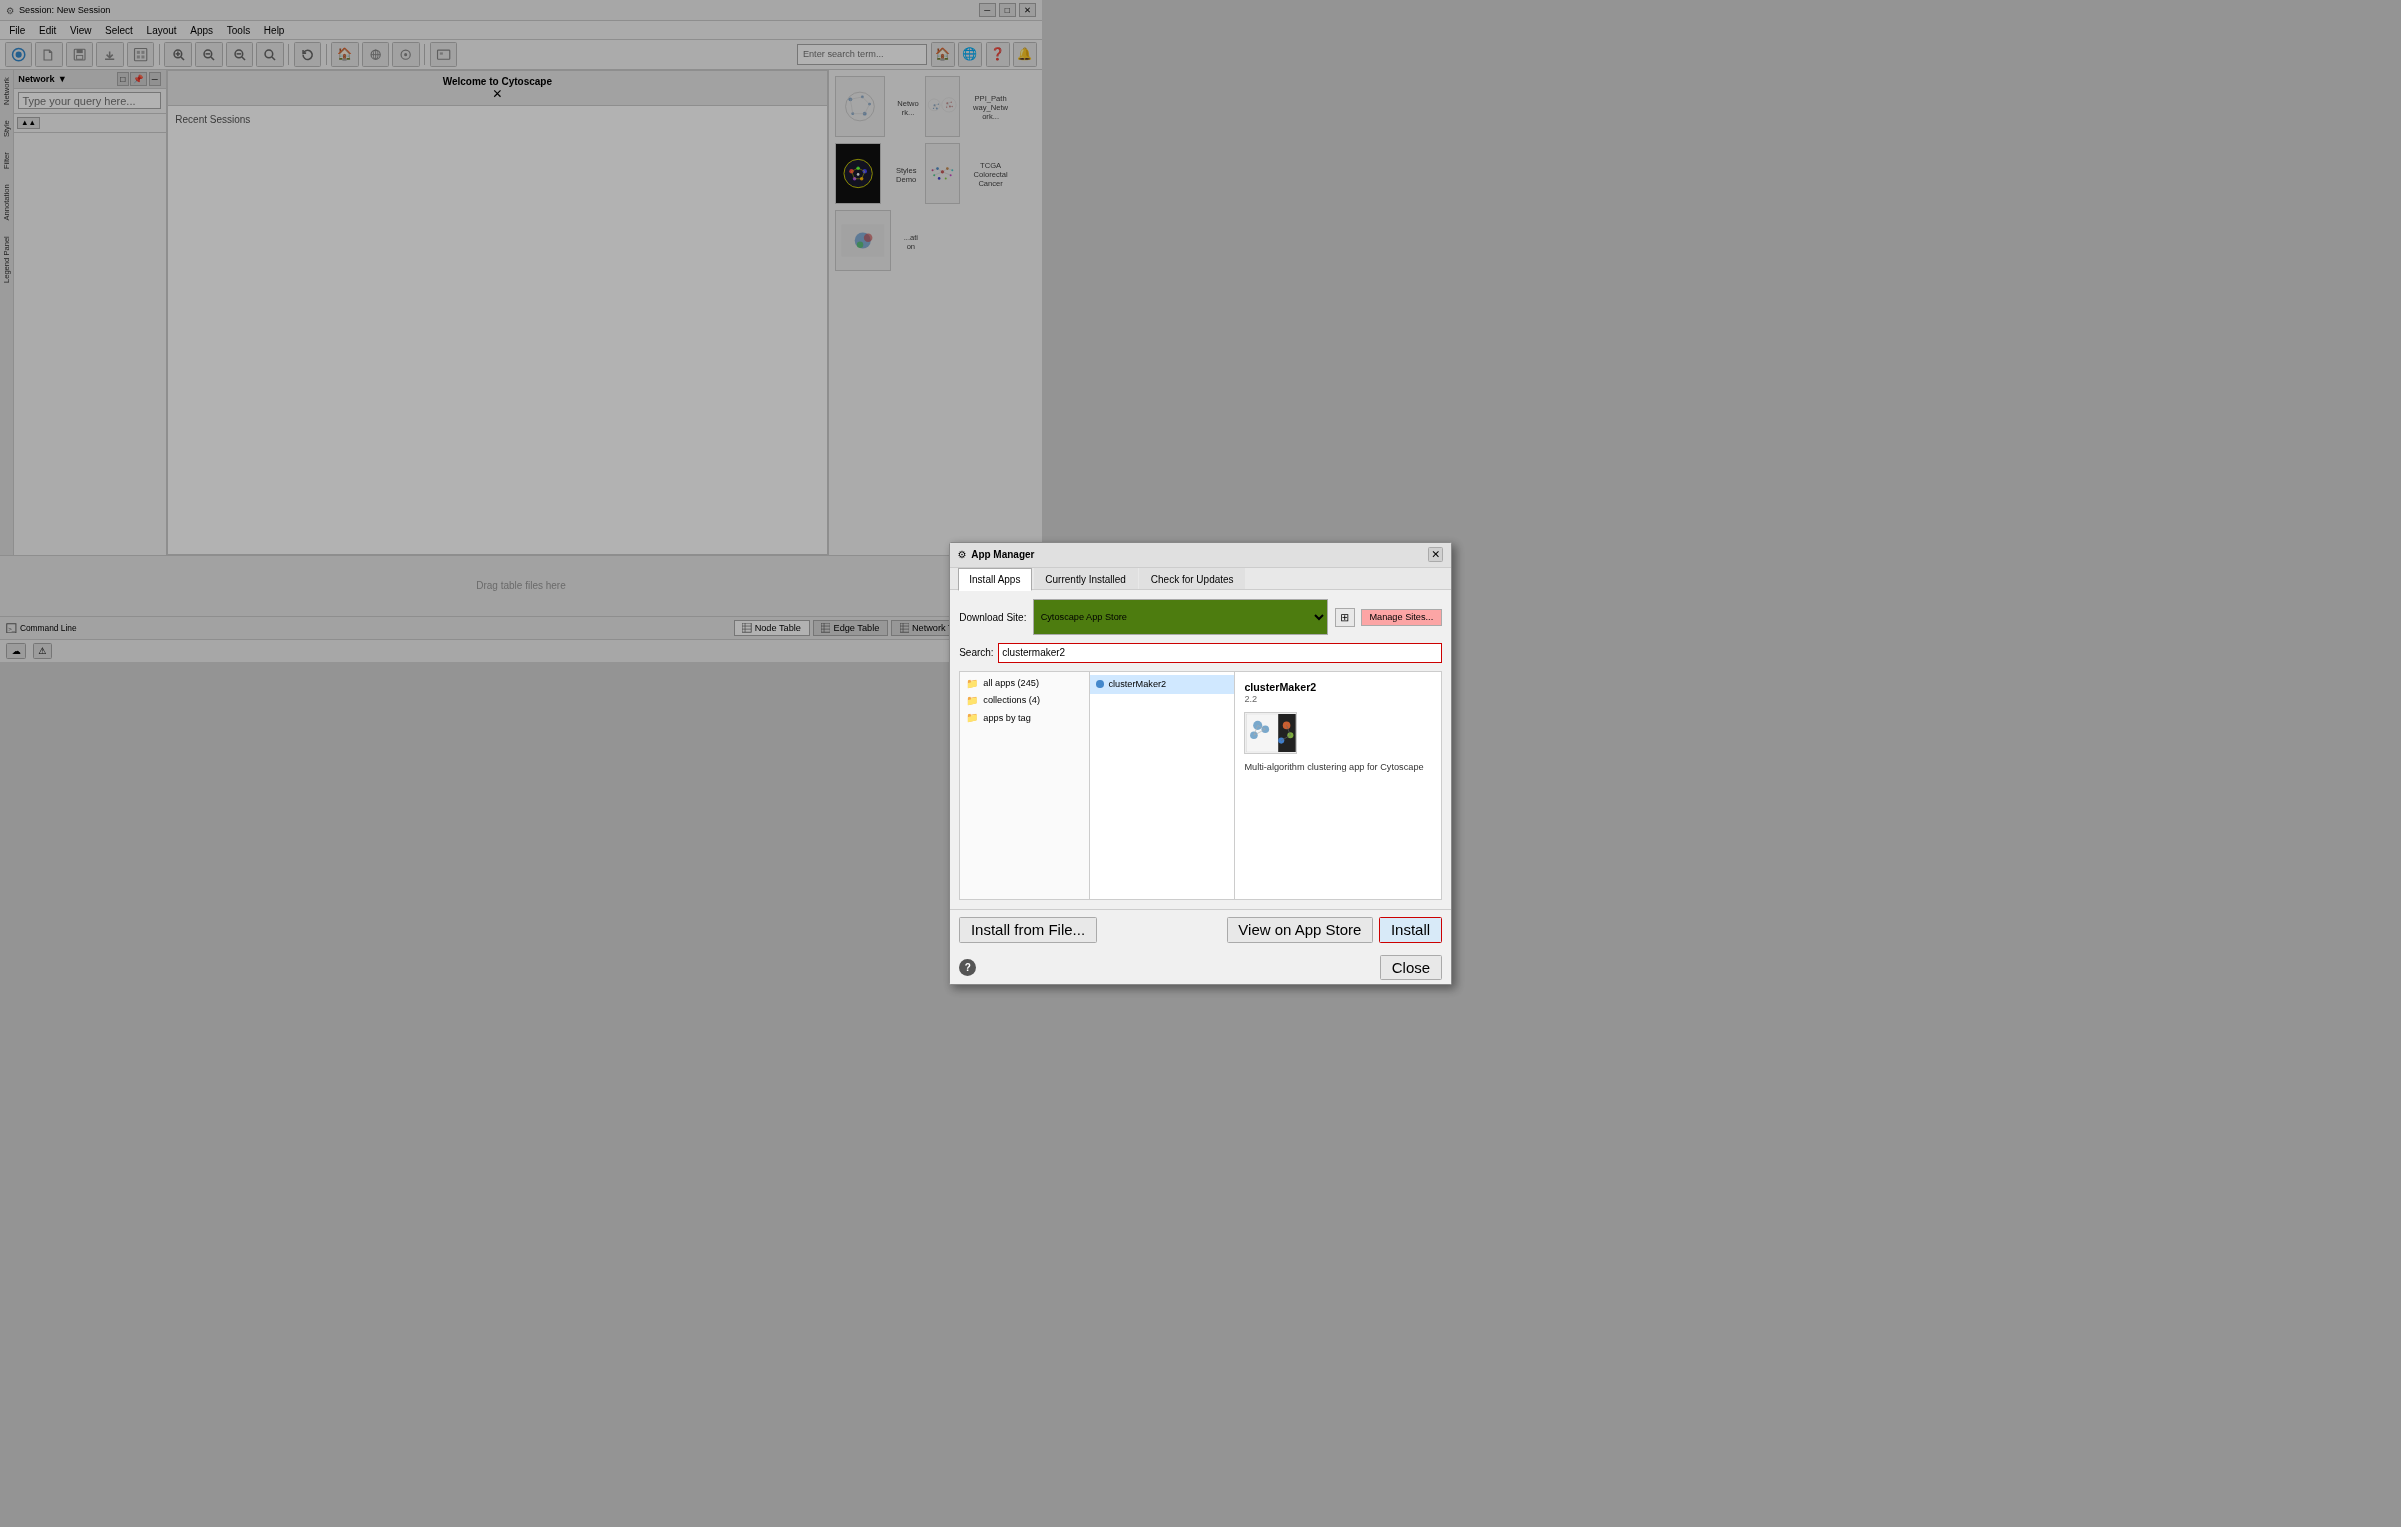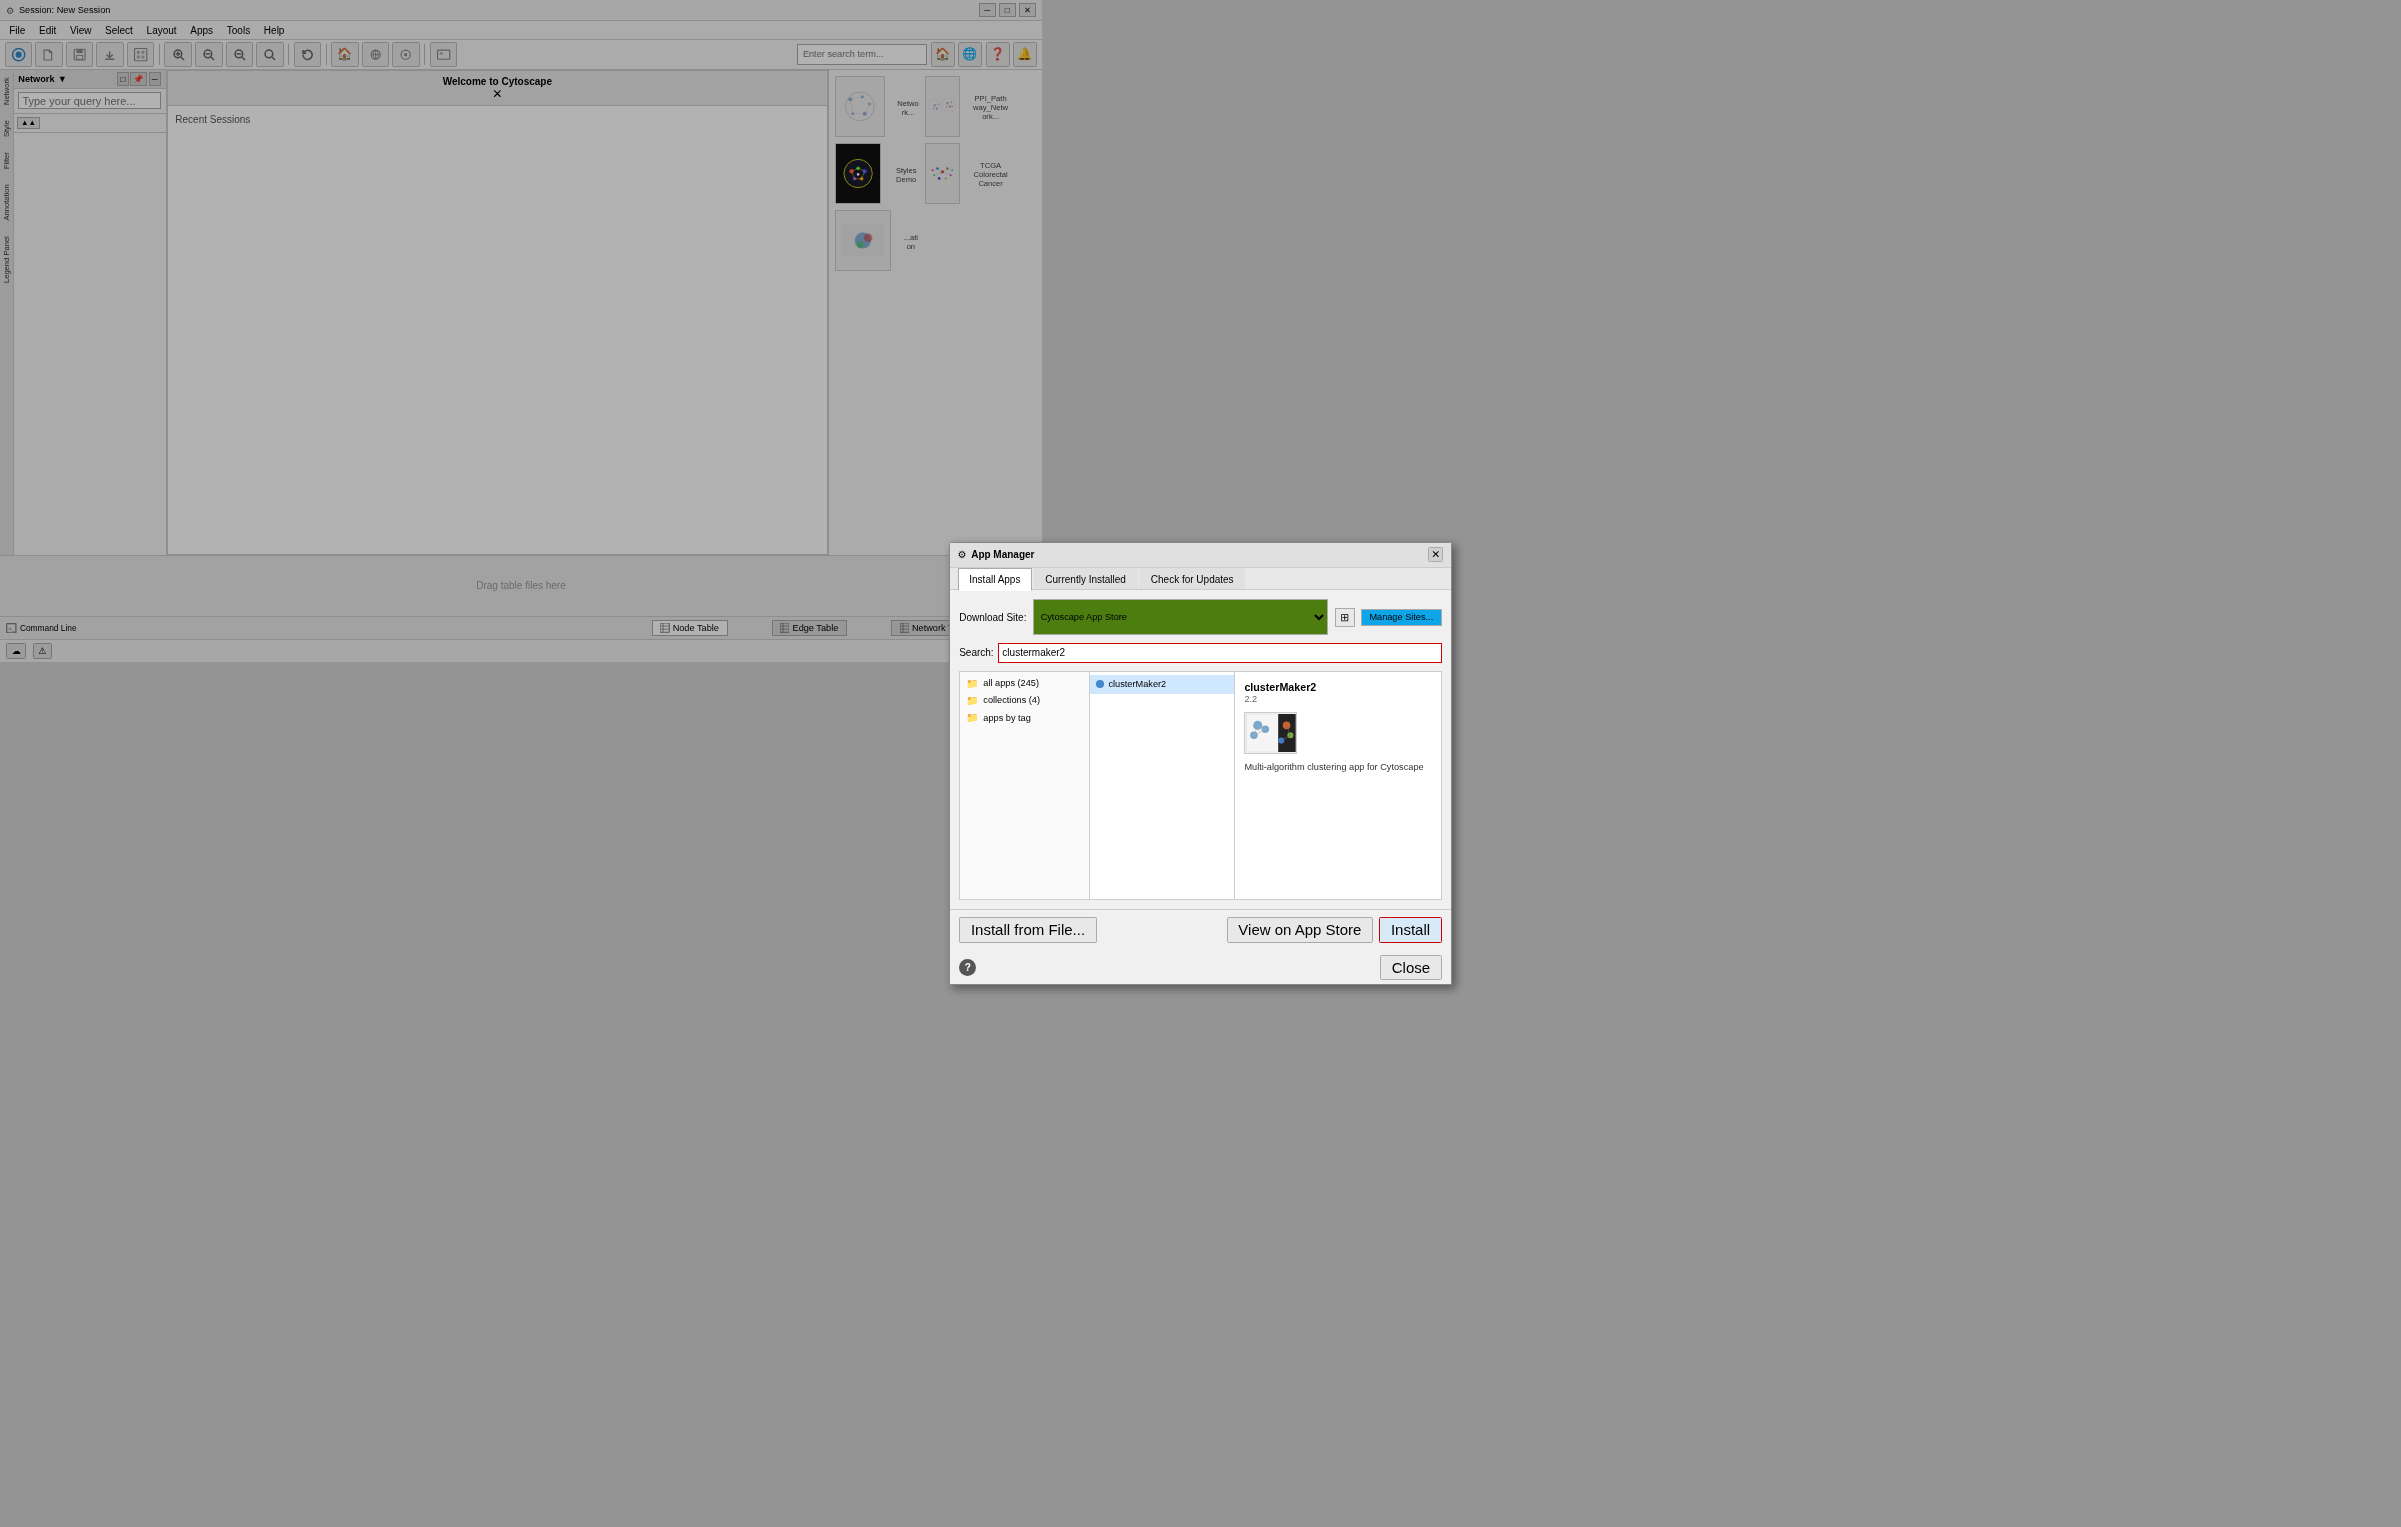--- a/index.html
+++ b/index.html
@@ -165,21 +165,21 @@
       font-size: 9.2px;
       gap: 6.1px;
     }
     .bottom-right { margin-left: auto; display: flex; align-items: center; gap: 3.1px; }
     .table-tab {
       padding: 2.3px 7.6px;
       background: #d8d8d8;
       border: 0.8px solid #aaa;
       cursor: pointer;
       font-size: 9.2px;
-      display: flex; align-items: center; gap: 3.1px; margin-left: 41px;
+      display: flex; align-items: center; gap: 3.1px;
     }
     .table-tab.active { background: white; }
 
     .status-bar {
       height: 23px;
       background: #f0f0f0;
       border-top: 0.8px solid #ccc;
       display: flex;
       align-items: center;
       padding: 0 6.1px;
@@ -268,21 +268,21 @@
     .download-site-select {
       flex: 1;
       height: 36px;
       border: 0.8px solid #aaa;
       background: #4d7c0f;
       font-size: 9.2px;
       padding: 0 3.1px;
     }
     .manage-sites-btn {
       padding: 2.3px 7.6px;
-      background: #0ea5e9;
+      background: #fca5a5;
       border: 0.8px solid #aaa;
       cursor: pointer;
       font-size: 9.2px;
       white-space: nowrap;
     }
     .icon-grid-btn { padding: 2.3px 4.6px; background: #e8e8e8; border: 0.8px solid #aaa; cursor: pointer; font-size: 10.7px; }
 
     .search-row {
       display: flex;
       align-items: center;

